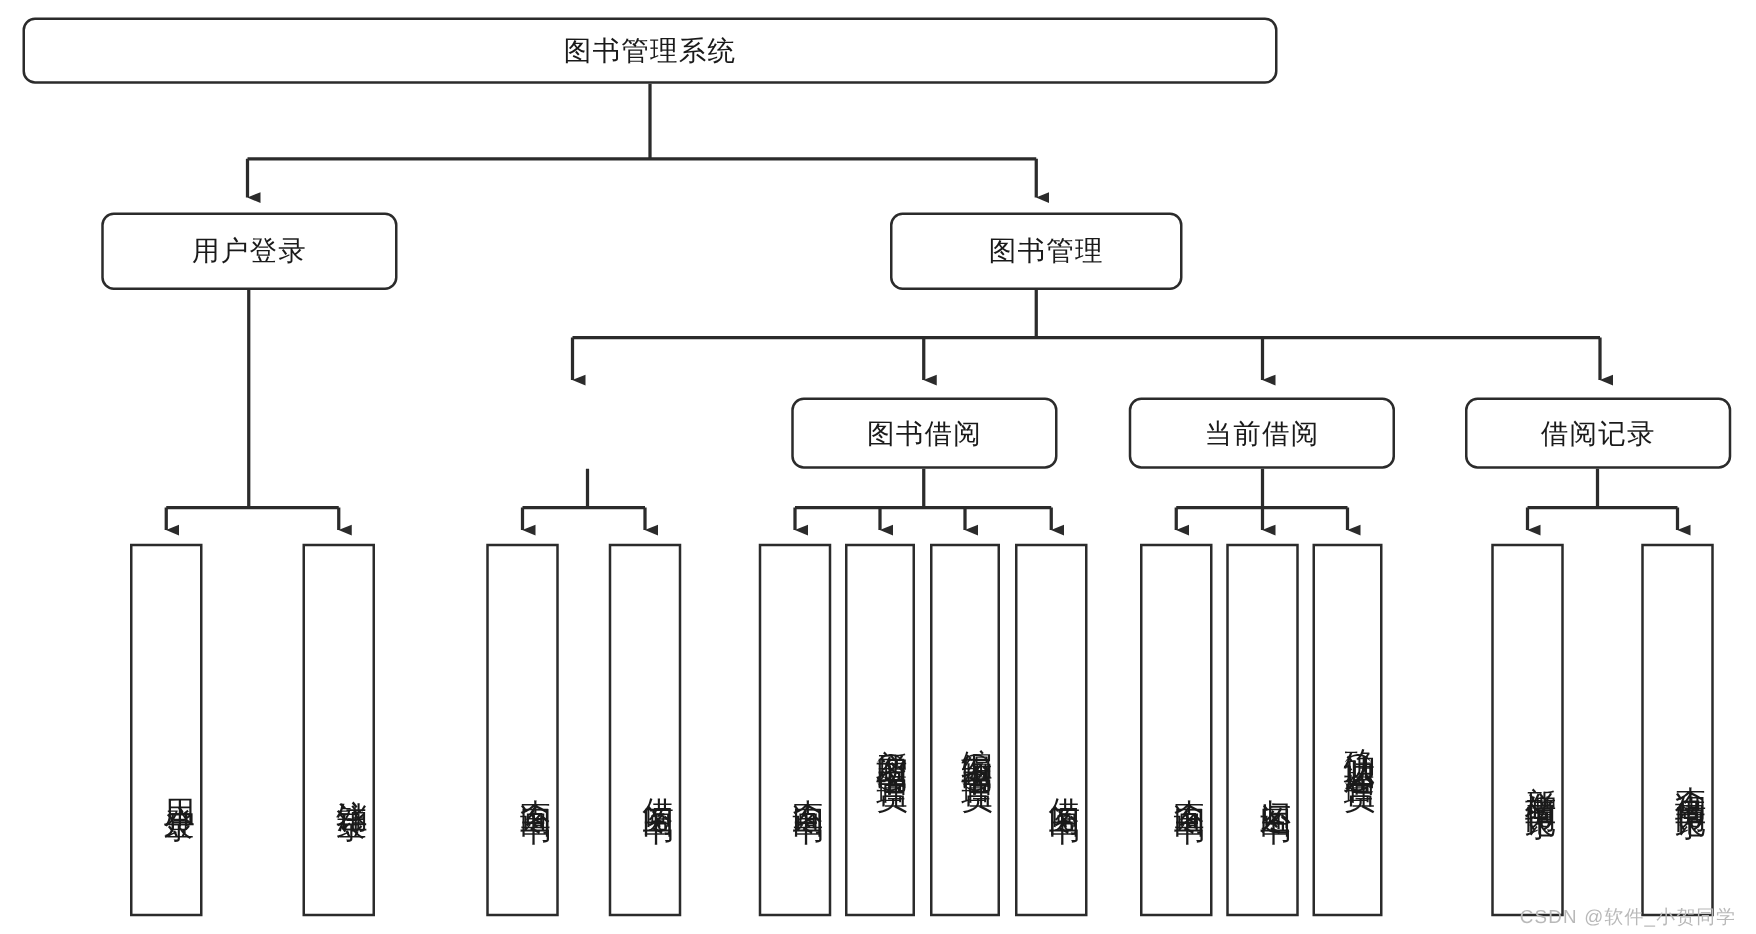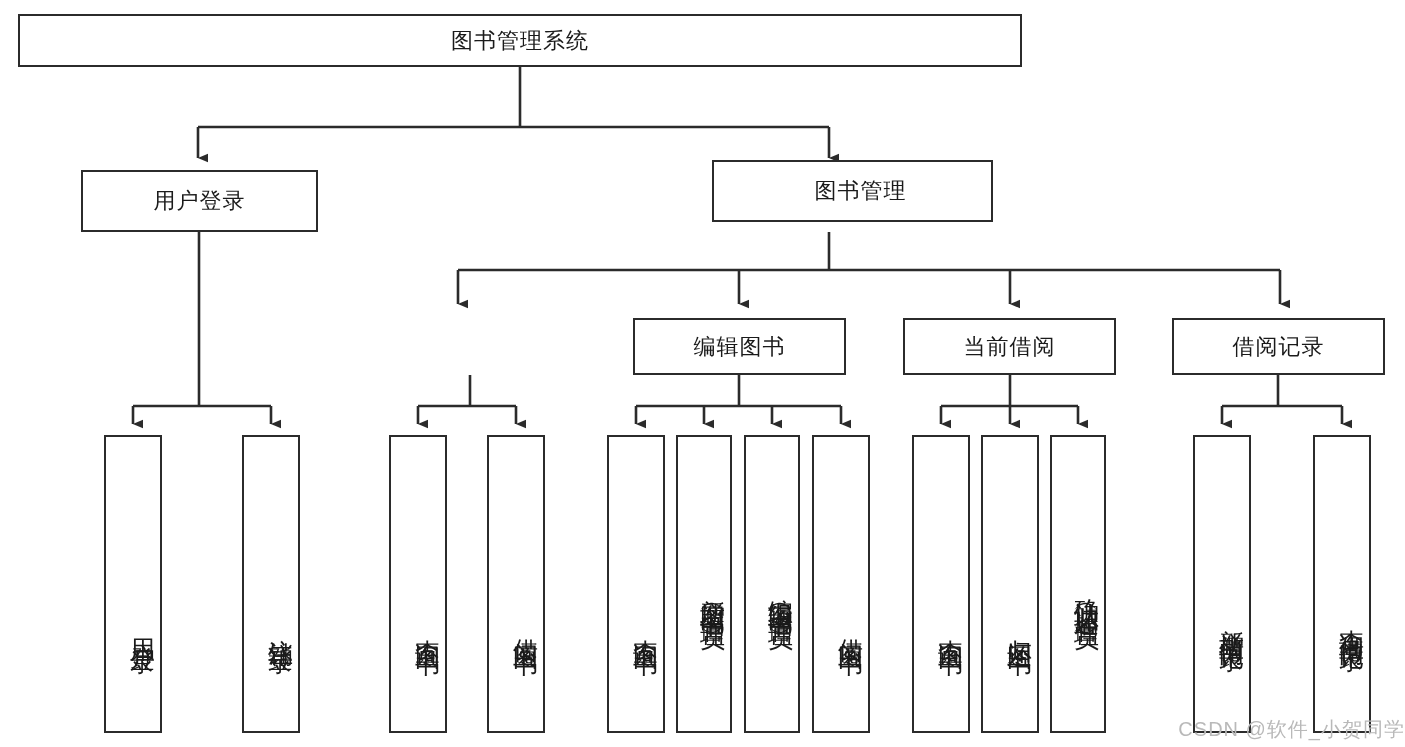--- a/index.html
+++ b/index.html
@@ -30,20 +30,21 @@
     background: #ffffff;
     border: 2.5px solid #2b2b2b;
     display: flex;
     align-items: center;
     justify-content: center;
     color: #1a1a1a;
   }
   .node.horiz {
     font-size: 22px;
     letter-spacing: 1px;
+    border-radius: 10px;
   }
   .node.vert {
     writing-mode: vertical-rl;
     text-orientation: upright;
     font-size: 25px;
     letter-spacing: 4px;
     align-items: flex-start;
     justify-content: center;
     padding-top: 12px;
   }
@@ -55,23 +56,23 @@
   }
   .node.vert.pad-top3 {
     padding-top: 26px;
   }
   .node .lbl {
     display: block;
     white-space: nowrap;
   }
   #watermark {
     position: absolute;
-    right: 0;
+    right: 16px;
     bottom: 4px;
-    font-size: 20px;
+    font-size: 15px;
     color: #b9b9b9;
     letter-spacing: 1px;
     pointer-events: none;
     white-space: nowrap;
   }
 </style>
 </head>
 <body>
 
 <div id="canvas">
@@ -126,26 +127,26 @@
     </g>
   </svg>
 
   <div class="node horiz" style="left:18px; top:14px; width:1004px; height:53px;">
     <span class="lbl">图书管理系统</span>
   </div>
 
   <div class="node horiz" style="left:81px; top:170px; width:237px; height:62px;">
     <span class="lbl">用户登录</span>
   </div>
-  <div class="node horiz" style="left:712px; top:160px; width:281px; height:62px;padding-left:16px;">
+  <div class="node horiz" style="left:712px; top:170px; width:234px; height:62px;padding-left:16px;">
     <span class="lbl">图书管理</span>
   </div>
 
   <div class="node horiz" style="left:633px; top:318px; width:213px; height:57px;">
-    <span class="lbl">编辑图书</span>
+    <span class="lbl">图书借阅</span>
   </div>
   <div class="node horiz" style="left:1172px; top:318px; width:213px; height:57px;">
     <span class="lbl">借阅记录</span>
   </div>
   <div class="node horiz" style="left:903px; top:318px; width:213px; height:57px;">
     <span class="lbl">当前借阅</span>
   </div>
 
   <div class="node vert pad-top" style="left:104px; top:435px; width:58px; height:298px;">
     <span class="lbl">用户登录</span>

